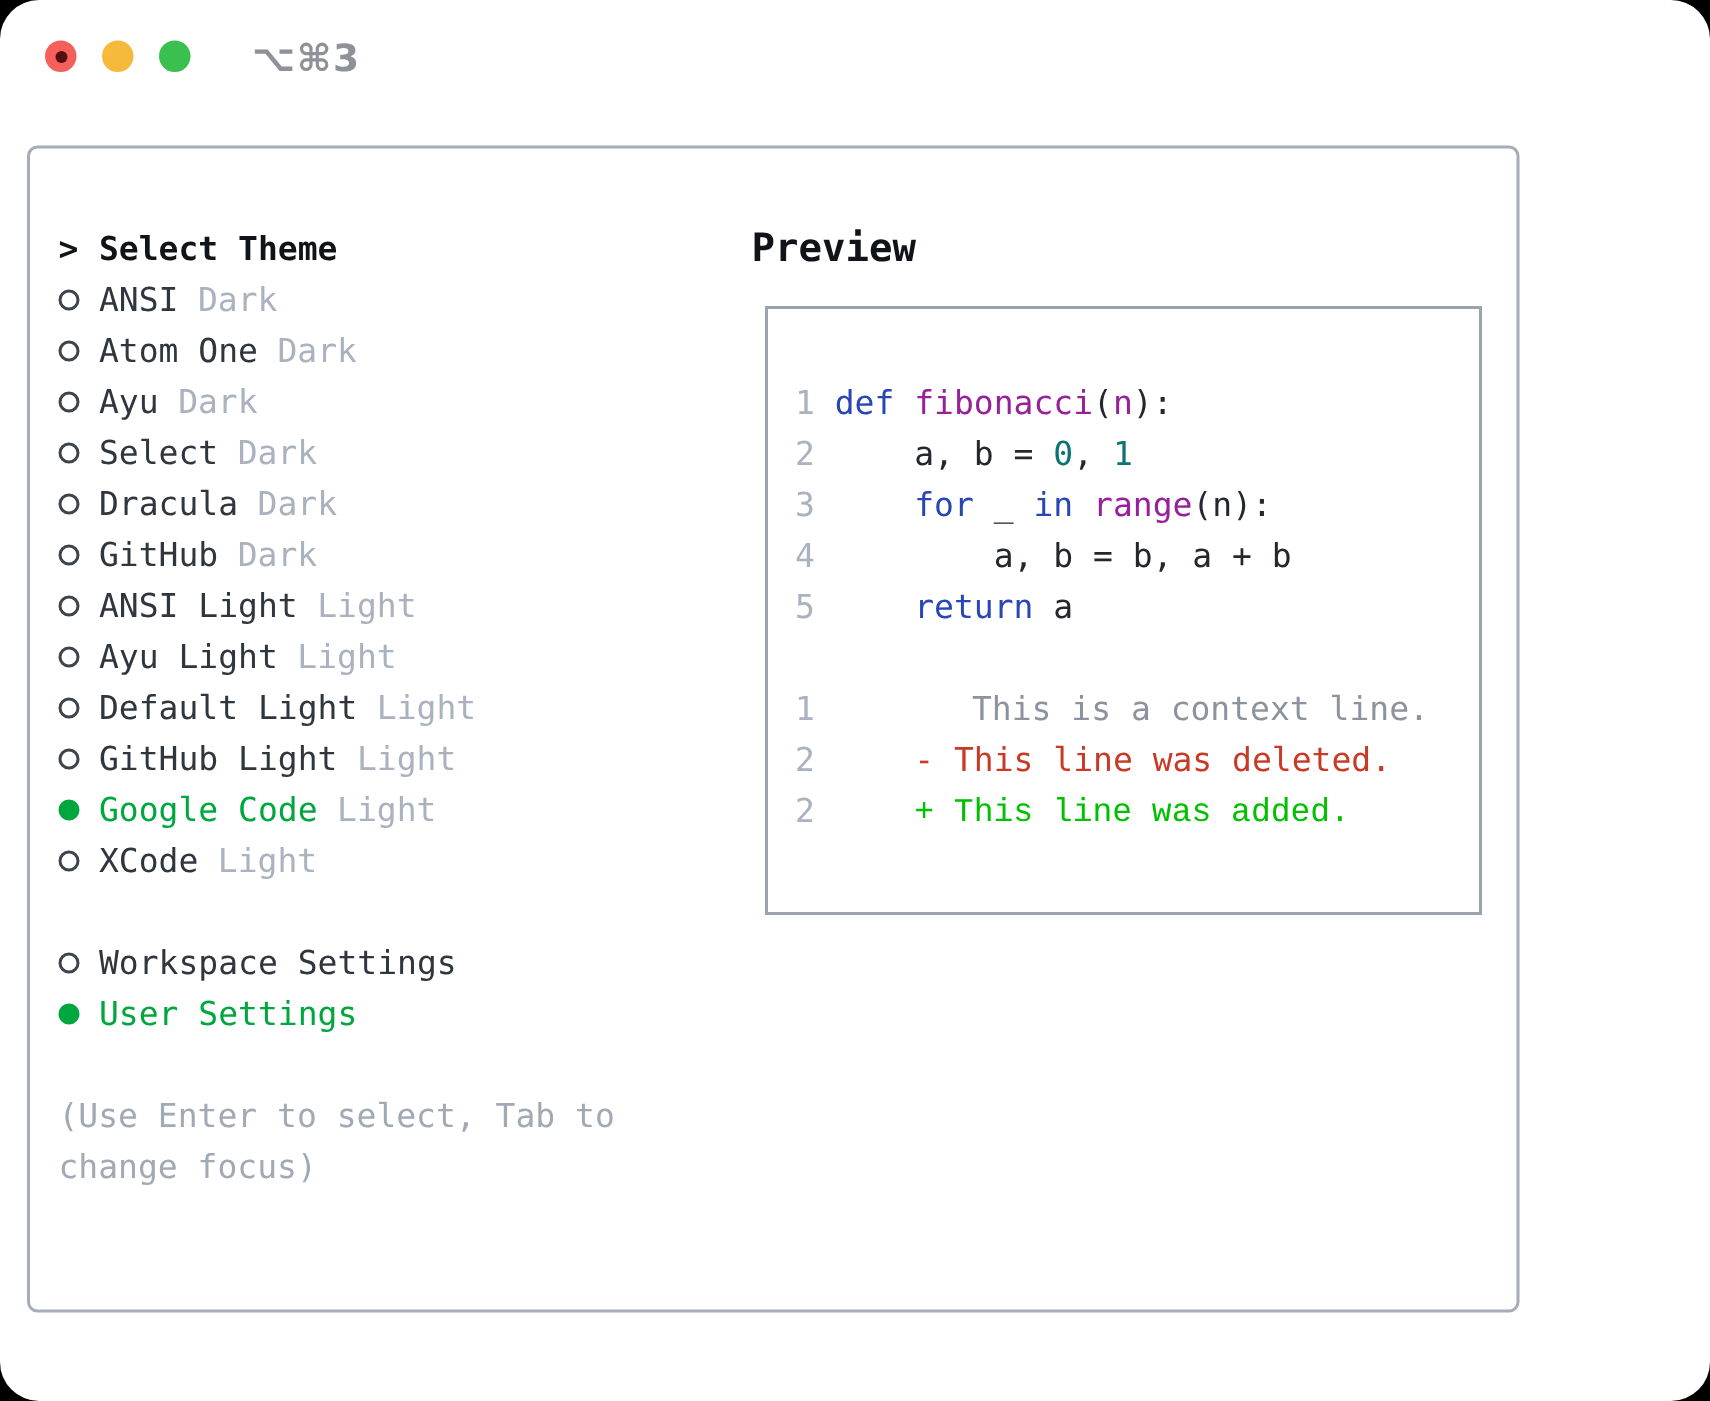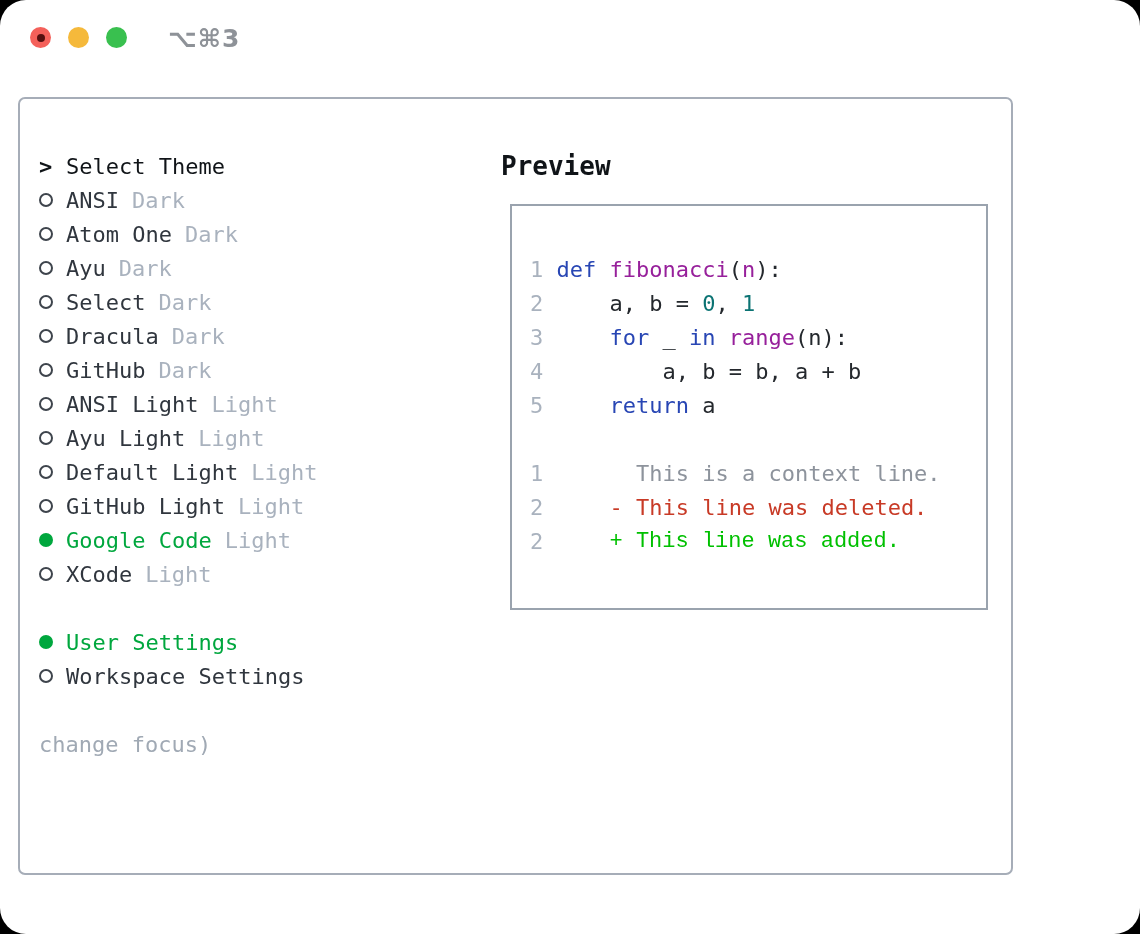--- a/index.html
+++ b/index.html
@@ -36,21 +36,21 @@
     position:absolute;left:18px;top:97px;width:995px;height:778px;
     border:2px solid var(--border_gray);
     border-radius:7px;box-sizing:border-box;
     background:#fff;
   }
   .row{display:flex;align-items:center;height:34px;white-space:pre;font-size:22px;}
   
   .left-col{position:absolute;left:19px;top:50px;}
   .marker{width:27px;display:inline-flex;align-items:center;flex:none;}
   .prompt{color:#101418;font-weight:bold;}
-  .header-text{color:#101418;font-weight:normal;}
+  .header-text{color:#101418;font-weight:bold;}
   .circle{
     width:14px;height:14px;border:2px solid var(--circle_stroke);
     border-radius:50%;box-sizing:border-box;
   }
   .circle.selected{background:var(--accent_green);border-color:var(--accent_green);}
   .tname{color:var(--theme_name);}
   .theme-row.selected .tname{color:var(--accent_green);}
   .ttag{color:var(--tag_gray);margin-left:13px;}
   .apply-header .tname{color:#101418;}
   .hint{color:var(--hint_gray);}
@@ -63,21 +63,21 @@
     position:absolute;left:490px;top:105px;width:478px;height:406px;
     border:2px solid var(--box_border);box-sizing:border-box;background:#fff;
   }
   .codewrap{position:absolute;left:18px;top:46px;right:2px;}
   .code-row,.diff-row{height:34px;display:flex;align-items:center;white-space:pre;font-size:22px;color:var(--text_dark);}
   .lnum{color:var(--line_number_gray);}
   .tok-kw{color:var(--keyword_blue);}
   .tok-fn{color:var(--function_purple);}
   .tok-num{color:var(--number_teal);}
   .tok-p{color:var(--text_dark);}
-  .diff-context .dtext{color:var(--context_gray);}
+  .diff-context .dtext{color:var(--context_gray);margin-left:12px;}
   .diff-deleted .dtext{color:var(--deleted_red);}
   .diff-added .dtext{color:var(--added_green);font-family:Liberation Mono, monospace;}
 </style>
 </head>
 <body>
 
 <div class="window">
 
   <div class="titlebar">
     <span class="light red">
@@ -140,30 +140,31 @@
     <span class="marker"><span class="circle selected"></span></span>
     <span class="tname">Google Code</span>
   <span class="ttag">Light</span></div>
           <div class="row theme-row">
     <span class="marker"><span class="circle"></span></span>
     <span class="tname">XCode</span>
   <span class="ttag">Light</span></div>
         </div>
       <div class="row"></div>
       <div id="apply-options">
+          <div class="row theme-row">
+    <span class="marker"><span class="circle"></span></span>
+    <span class="tname">Workspace Settings</span>
+  </div>
           <div class="row theme-row selected">
     <span class="marker"><span class="circle selected"></span></span>
     <span class="tname">User Settings</span>
   </div>
-          <div class="row theme-row">
-    <span class="marker"><span class="circle"></span></span>
-    <span class="tname">Workspace Settings</span>
-  </div>
         </div>
       <div class="row"></div>
+      <div class="row hint">(Use Enter to select, Tab to</div>
       <div class="row hint">change focus)</div>
     </div>
 
     <div class="preview-label">Preview</div>
 
     <div class="preview-box">
       <div class="codewrap" id="codewrap">
           <div class="code-row"><span class="lnum">1</span><span> </span><span class="tok-kw">def</span><span class="tok-p"> </span><span class="tok-fn">fibonacci</span><span class="tok-p">(</span><span class="tok-fn">n</span><span class="tok-p">):</span></div>
           <div class="code-row"><span class="lnum">2</span><span> </span><span class="tok-p">    a, b = </span><span class="tok-num">0</span><span class="tok-p">, </span><span class="tok-num">1</span></div>
           <div class="code-row"><span class="lnum">3</span><span> </span><span class="tok-p">    </span><span class="tok-kw">for</span><span class="tok-p"> _ </span><span class="tok-kw">in</span><span class="tok-p"> </span><span class="tok-fn">range</span><span class="tok-p">(n):</span></div>

